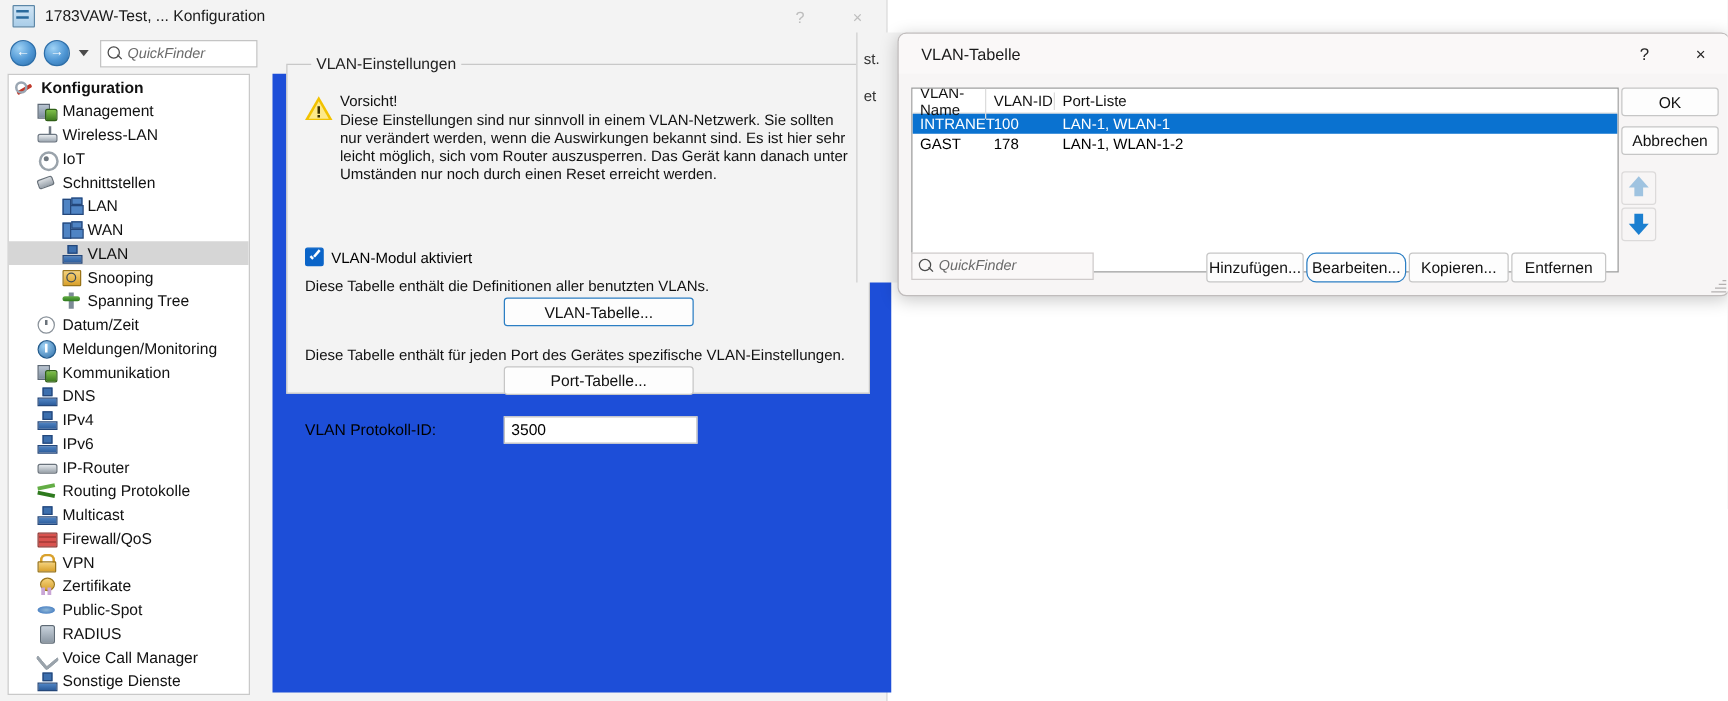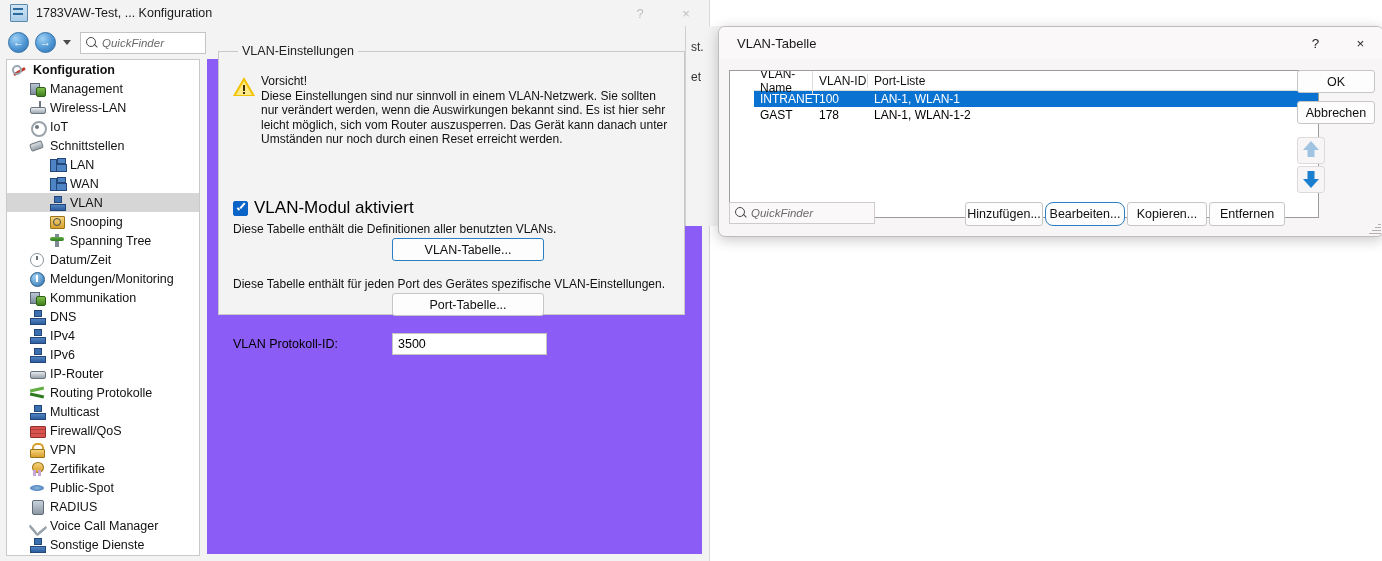--- a/index.html
+++ b/index.html
@@ -123,21 +123,21 @@
     background:linear-gradient(180deg,#f5d27a,#d9a12c);border:1px solid #9a7418;border-radius:50%;}
   .ic-cert:after{content:"";position:absolute;left:4px;top:9px;width:3px;height:6px;background:#c9a6d6;
     box-shadow:5px 0 0 #c9a6d6;}
   .ic-pspot:before{content:"";position:absolute;left:1px;top:5px;width:14px;height:6px;
     background:radial-gradient(ellipse at center,#8fb8d8 0%,#4f84c4 70%);border-radius:50%;}
   .ic-radius:before{content:"";position:absolute;left:3px;top:1px;width:10px;height:13px;
     background:linear-gradient(180deg,#c8d2dc,#8b97a3);border:1px solid #5e6a75;border-radius:2px;}
   .ic-voice:before{content:"";position:absolute;left:2px;top:2px;width:11px;height:11px;
     border-left:3px solid #9aa3ab;border-bottom:3px solid #9aa3ab;transform:rotate(-40deg);border-radius:3px;}
   
-  #content{position:absolute;left:207px;top:59px;width:495px;height:495px;background:#8b5cf6;}
+  #content{position:absolute;left:218px;top:59px;width:495px;height:495px;background:#1d4ed8;}
   #group-vlan{position:absolute;left:11px;top:-8px;width:465px;height:262px;
     border:1px solid #c8c8c8;background:#f3f3f3;}
   #group-title{position:absolute;left:19px;top:-8px;background:#f3f3f3;padding:0 4px;
     font-size:12.5px;color:#222;}
   .warn-row{position:absolute;left:14px;top:22px;width:440px;display:flex;}
   .warn-icon{width:22px;height:20px;position:relative;flex:none;margin-top:3px;}
   .warn-icon .tri{position:absolute;left:0;top:0;width:0;height:0;
     border-left:11px solid transparent;border-right:11px solid transparent;
     border-bottom:19px solid #f2c200;}
   .warn-icon .tri-in{position:absolute;left:3px;top:4px;width:0;height:0;
@@ -147,21 +147,21 @@
   .warn-icon .dot{position:absolute;left:10px;top:15px;width:2px;height:2px;background:#3a3000;}
   .warn-text{margin-left:6px;font-size:12px;line-height:14.6px;color:#111;}
   .warn-text .ttl{display:block;}
   #chk-row{position:absolute;left:14px;top:146px;display:flex;align-items:center;}
   .checkbox{width:13px;height:13px;background:#0a64c8;border:1px solid #0a64c8;border-radius:2px;
     position:relative;flex:none;}
   .checkbox:before{content:"";position:absolute;left:3px;top:6px;width:3px;height:1.8px;
     background:#fff;transform:rotate(45deg);}
   .checkbox:after{content:"";position:absolute;left:4.5px;top:3px;width:6.5px;height:1.8px;
     background:#fff;transform:rotate(-50deg);}
-  #chk-label{margin-left:6px;font-size:17px;}
+  #chk-label{margin-left:6px;font-size:12px;}
   .desc{position:absolute;left:14px;font-size:12px;color:#111;}
   .btn{background:#fdfdfd;border:1px solid #c6c6c6;border-radius:3px;font-size:12.5px;
        color:#111;display:flex;align-items:center;justify-content:center;
        font-family:"Liberation Sans", sans-serif;}
   .btn.focused{border:1.5px solid #2c7fc4;}
   #btn-vlan-tabelle{position:absolute;left:173px;top:186px;width:150px;height:21px;}
   #btn-port-tabelle{position:absolute;left:173px;top:241px;width:150px;height:21px;}
   #proto-label{position:absolute;left:14px;top:285px;font-size:12.5px;}
   #proto-input{position:absolute;left:173px;top:281px;width:148px;height:20px;background:#fff;
     border:1px solid #c2c2c2;display:flex;align-items:center;padding-left:5px;font-size:12.5px;}
@@ -172,21 +172,21 @@
   
   #dialog{position:absolute;left:718px;top:26px;width:664px;height:209px;background:#f7f5f5;
     border:1px solid #c0bcbc;border-radius:7px;box-shadow:0 3px 14px rgba(0,0,0,.22);overflow:hidden;}
   #dialog-titlebar{position:absolute;left:0;top:0;width:664px;height:32px;background:#faf8f8;
     display:flex;align-items:center;}
   #dialog-title{margin-left:18px;font-size:13px;color:#1a1a1a;}
   .dlg-win-btns{position:absolute;right:0;top:0;height:32px;display:flex;}
   .dlg-btn{width:45px;height:32px;display:flex;align-items:center;justify-content:center;
     font-size:13.5px;color:#272727;}
   #table-box{position:absolute;left:10px;top:43px;width:564px;height:146px;background:#fff;
-    border:1px solid #9b9b9b;overflow:hidden;padding-left:24px;}
+    border:1px solid #9b9b9b;overflow:hidden;}
   #table-head{display:flex;height:19px;align-items:center;background:#fff;
     border-bottom:1px solid #dcdcdc;}
   .th{font-size:12px;color:#111;padding-left:6px;box-sizing:border-box;}
   .th.c0{width:59px;border-right:1px solid #dcdcdc;}
   .th.c1{width:55px;border-right:1px solid #dcdcdc;}
   .th.c2{flex:1;}
   .trow{display:flex;height:16px;align-items:center;}
   .trow.sel{background:#0a72d0;color:#fff;}
   .td{font-size:12px;padding-left:6px;box-sizing:border-box;white-space:nowrap;}
   .td.c0{width:59px;}

